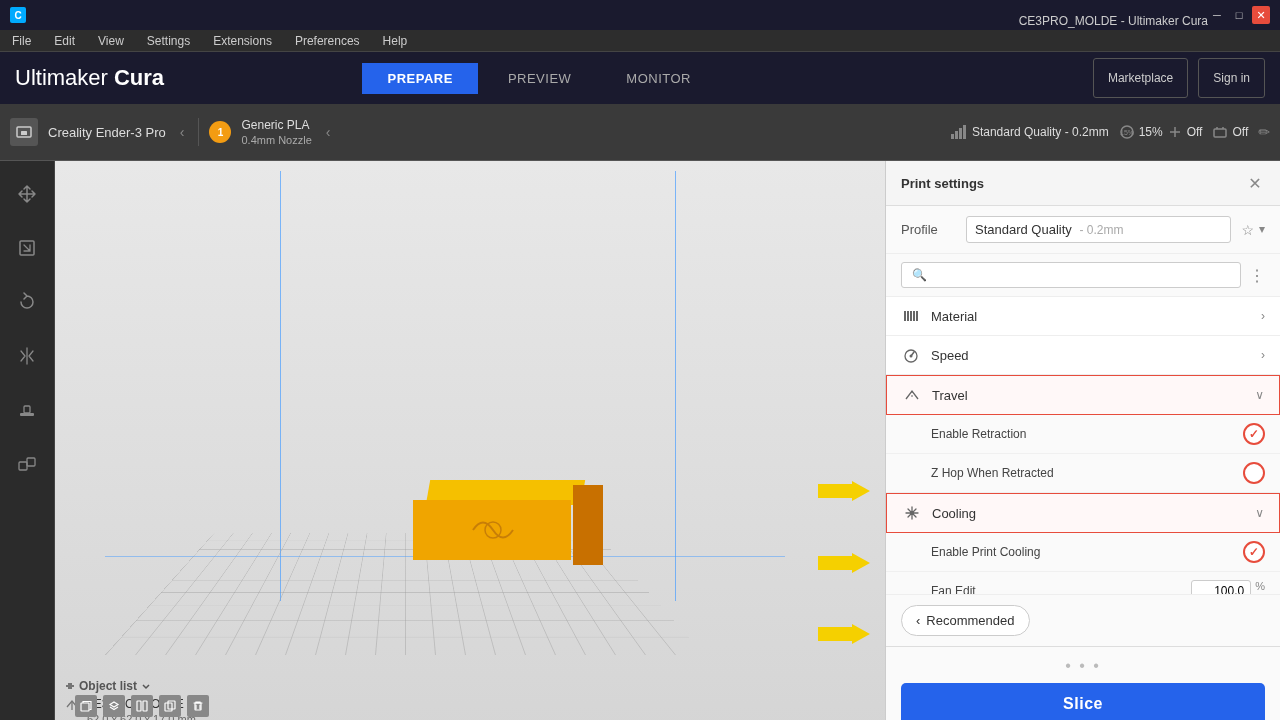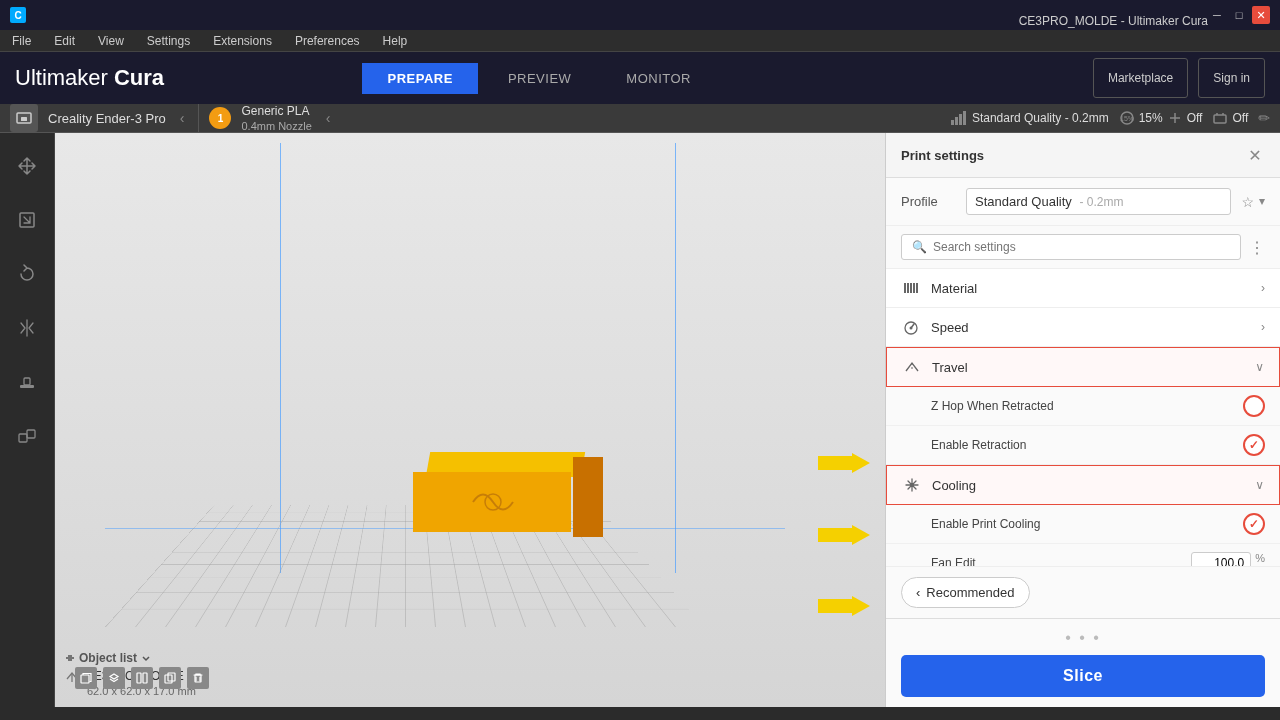--- a/index.html
+++ b/index.html
@@ -35,21 +35,21 @@
       padding: 8px 25px; color: #aaa; font-size: 13px; cursor: pointer; border: none; background: transparent; letter-spacing: 0.5px;
     }
     .nav-tab.active { background: #2563eb; color: white; font-weight: 600; }
     .header-right { display: flex; gap: 10px; align-items: center; margin-left: auto; }
     .header-btn {
       padding: 12px 14px; font-size: 12px; cursor: pointer; border-radius: 3px; border: 1px solid #555; color: #ccc; background: transparent;
     }
 
     
     .toolbar {
-      height: 29px; background: #3a3a3a; display: flex; align-items: center; padding: 0 10px; gap: 10px;
+      height: 57px; background: #3a3a3a; display: flex; align-items: center; padding: 0 10px; gap: 10px;
       border-bottom: 1px solid #555;
     }
     .machine-icon { width: 28px; height: 28px; background: #555; border-radius: 3px; display: flex; align-items: center; justify-content: center; }
     .machine-name { color: #ddd; font-size: 13px; }
     .toolbar-divider { width: 1px; height: 28px; background: #555; }
     .toolbar-material { display: flex; align-items: center; gap: 6px; }
     .material-badge { width: 22px; height: 22px; background: #f39c12; border-radius: 50%; display: flex; align-items: center; justify-content: center; color: white; font-size: 10px; font-weight: bold; }
     .material-info { color: #ddd; font-size: 12px; line-height: 1.3; }
     .material-sub { color: #aaa; font-size: 11px; }
     .toolbar-arrow { color: #888; cursor: pointer; font-size: 14px; padding: 0 4px; }
@@ -456,21 +456,20 @@
       </div>
       <div class="profile-icons">
         <span class="profile-star">☆</span>
         <span class="profile-chevron">▾</span>
       </div>
     </div>
 
     <div class="search-row">
       <div class="search-input-wrap">
         <span class="search-icon">🔍</span>
-        <input class="search-input" type="text" placeholder="Search settings" style="">
       </div>
       <span class="menu-dots">⋮</span>
     </div>
 
     <div class="settings-scroll">
 
       <div class="section-row">
         <span class="section-icon">
           <svg width="16" height="16" viewBox="0 0 16 16" fill="none">
               <rect x="1" y="3" width="2" height="10" fill="#666"></rect>
@@ -501,26 +500,26 @@
           <svg width="16" height="16" viewBox="0 0 16 16" fill="none">
               <path d="M2 12L8 4L14 12" stroke="#666" stroke-width="1.3"></path>
               <path d="M8 4v8" stroke="#666" stroke-width="1" stroke-dasharray="2 2"></path>
             </svg>
         </span>
         <span class="section-label">Travel</span>
         <span class="section-chevron">∨</span>
       </div>
 
       <div class="sub-setting">
+        <span class="sub-label">Enable Retraction</span>
+        <div class="checkbox-circle checked"></div>
+      </div>
+      <div class="sub-setting">
         <span class="sub-label">Z Hop When Retracted</span>
         <div class="checkbox-circle unchecked"></div>
-      </div>
-      <div class="sub-setting">
-        <span class="sub-label">Enable Retraction</span>
-        <div class="checkbox-circle checked"></div>
       </div>
 
       <div class="section-row highlighted">
         <span class="section-icon">
           <svg width="16" height="16" viewBox="0 0 16 16" fill="none">
               <path d="M8 2v12M2 8h12M4 4l8 8M12 4l-8 8" stroke="#666" stroke-width="1.3" stroke-linecap="round"></path>
               <circle cx="8" cy="8" r="2" fill="#666"></circle>
             </svg>
         </span>
         <span class="section-label">Cooling</span>

